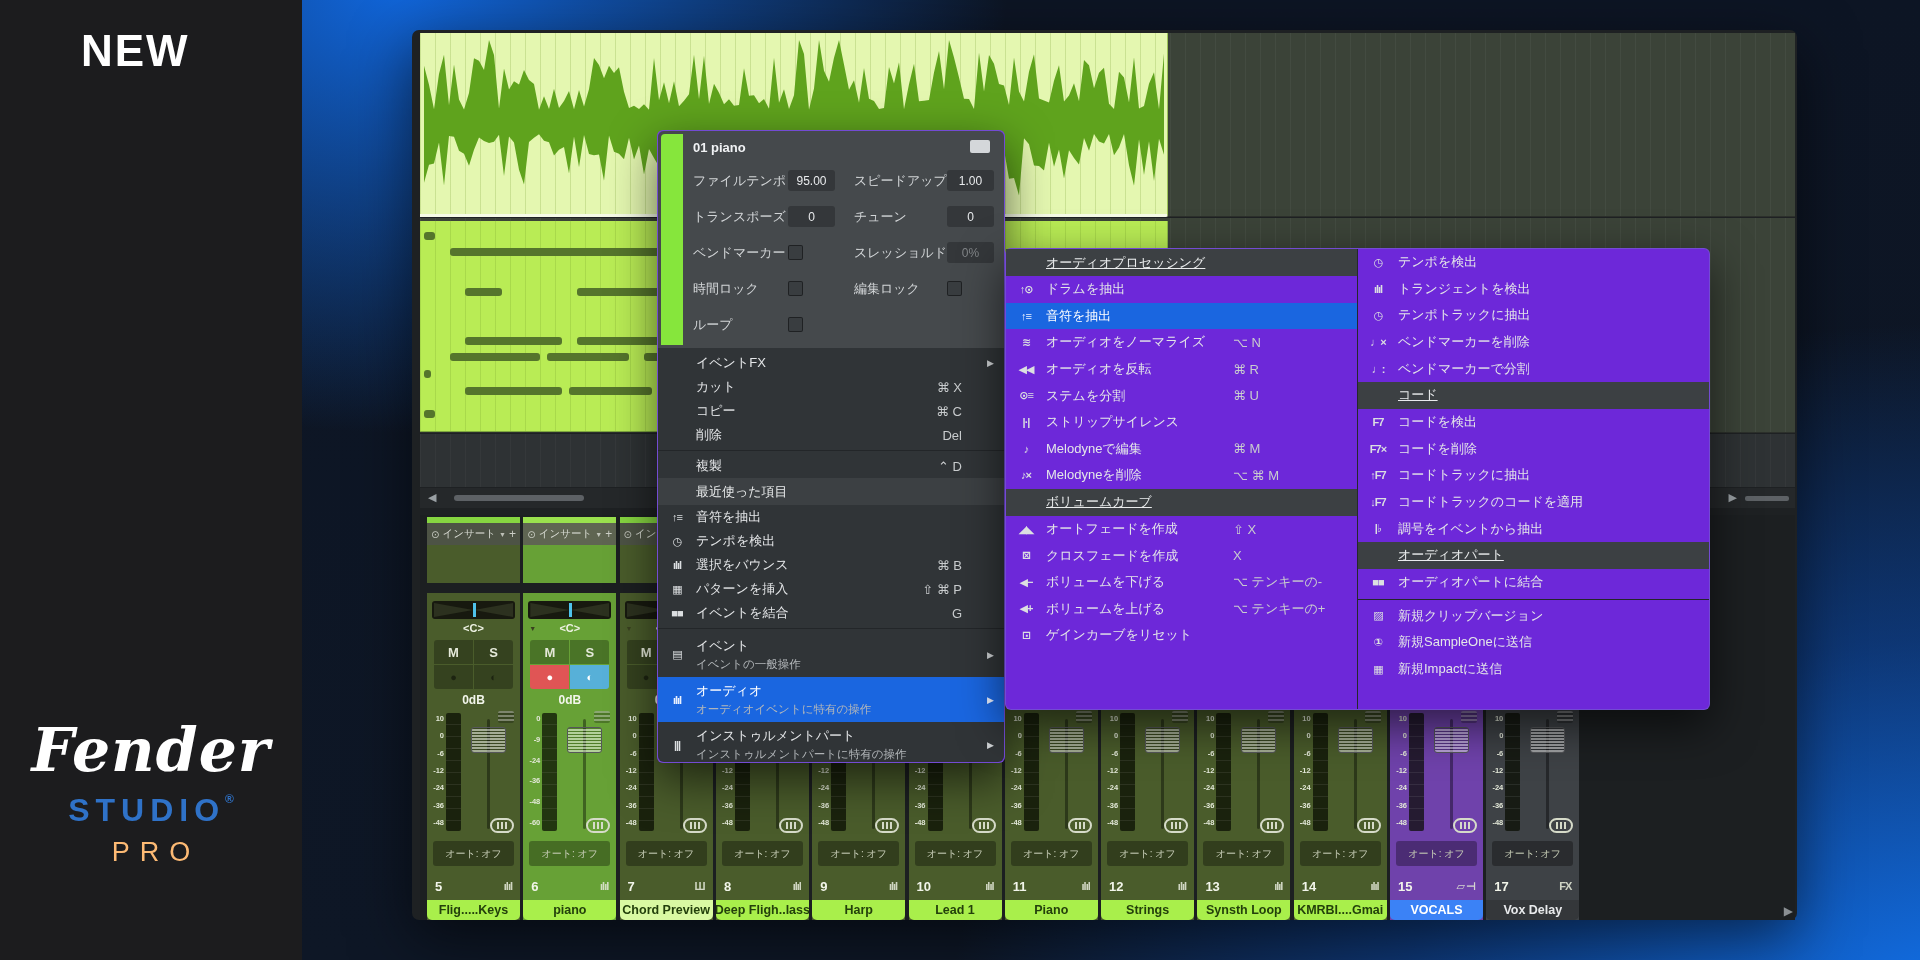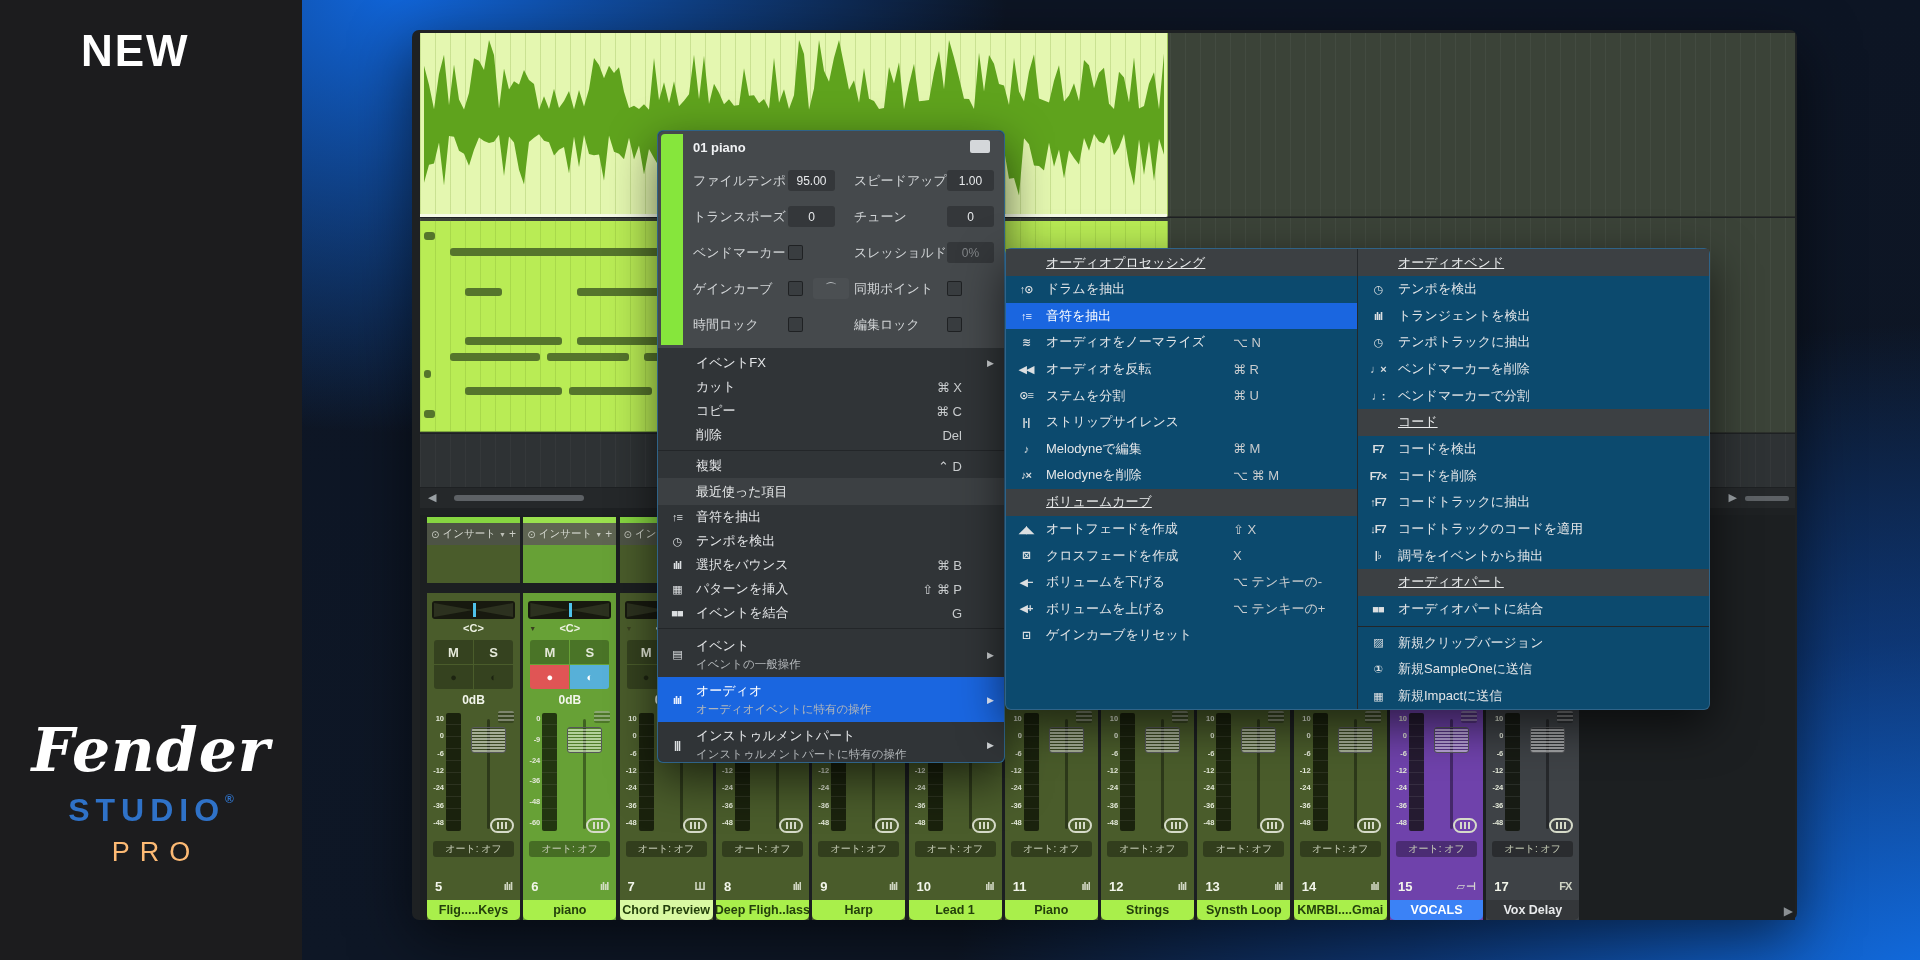--- a/index.html
+++ b/index.html
@@ -80,36 +80,36 @@
     background-image:repeating-linear-gradient(180deg,transparent 0 11px,rgba(255,255,255,.08) 11px 12px);}
   .ch .ftrack{position:absolute;left:56px;top:8px;width:3px;height:110px;background:rgba(0,0,0,.38);border-radius:2px;}
   .ch .fcap{position:absolute;left:40px;top:16px;width:35px;height:26px;border-radius:3px;border:1px solid #55575a;
     background:linear-gradient(180deg,#f2f2f2,#9fa0a2);
     background-image:repeating-linear-gradient(180deg,rgba(0,0,0,.22) 0 1px,rgba(255,255,255,.5) 1px 3px);}
   .ch .gicon{position:absolute;right:2px;top:0;width:16px;height:12px;border-radius:2px;background:rgba(0,0,0,.25);
     background-image:repeating-linear-gradient(180deg,rgba(255,255,255,.35) 0 2px,transparent 2px 4px);}
   .ch .mpill{position:absolute;right:2px;bottom:4px;width:24px;height:15px;border:2px solid #d6dbc9;border-radius:8px;
     display:flex;align-items:center;justify-content:center;gap:2px;}
   .ch .mpill i{display:block;width:2px;height:7px;background:#d6dbc9;}
-  .ch .auto{margin:4px 6px 0;height:16px;border-radius:3px;background:rgba(0,0,0,.32);display:flex;align-items:center;
+  .ch .auto{margin:4px 6px 0;height:25px;border-radius:3px;background:rgba(0,0,0,.32);display:flex;align-items:center;
     justify-content:center;font-size:10px;color:#c6ccb6;}
   .ch .numrow{margin:auto 8px 2px;height:24px;display:flex;align-items:center;justify-content:space-between;}
   .ch .numrow .n{font-size:13px;font-weight:bold;color:#f2f5ea;}
   .ch .numrow .ic{font-size:11px;font-weight:bold;letter-spacing:-1px;color:#dfe4d3;opacity:.9;}
   .ch .nlabel{position:absolute;left:0;right:0;bottom:0;height:20px;border-radius:0 0 5px 5px;background:#a9ef4b;
     color:#23400b;font-size:12.5px;font-weight:bold;display:flex;align-items:center;justify-content:center;overflow:hidden;white-space:nowrap;}
   .ch.olive{--bg:#4a5c2b;--hd:#4d5345;--strip:#86d641;}
   .ch.selected{--bg:#67a136;--hd:#5f6552;--strip:#9ae14e;}
   .ch.purple{--bg:#6f42ab;--hd:#544a60;--strip:#a44ae0;}
   .ch.purple .nlabel{background:#3b82f6;color:#fff;}
   .ch.fx{--bg:#3e4246;--hd:#494d51;--strip:#5a5f63;}
   .ch.fx .nlabel{background:#34373a;color:#e8eaec;}
   .ch .nlabel.pale{background:#d9f9a2;}
   
-  .panel{position:absolute;background:#0c4a6e;border:1px solid rgba(130,160,200,.30);
+  .panel{position:absolute;background:#6d28d9;border:1px solid rgba(130,160,200,.30);
     border-radius:6px;box-shadow:0 16px 46px rgba(0,0,0,.6);color:#e4e6e8;font-size:13px;}
   .panel1{left:657px;top:130px;width:348px;height:633px;z-index:30;}
   .info{position:relative;height:217px;background:#45494c;border-radius:6px 6px 0 0;}
   .greenbar{position:absolute;left:3px;top:3px;width:22px;height:211px;background:#86e63c;border-radius:4px 0 0 0;}
   .info-in{position:absolute;left:33px;right:4px;top:0;bottom:0;}
   .ititle{height:32px;display:flex;align-items:center;font-weight:bold;color:#f0f2f4;font-size:13px;padding-left:2px;}
   .itoggle{position:absolute;right:10px;top:9px;width:20px;height:13px;border-radius:2px;background:#d4d7da;}
   .irow{position:relative;height:36px;}
   .ilab{position:absolute;left:2px;top:9px;color:#d2d5d7;font-size:13px;}
   .ilab2{position:absolute;left:163px;top:9px;color:#d2d5d7;font-size:13px;}
@@ -924,27 +924,20 @@
           <span class="ilab2">チューン</span>
           <span class="ibox b2">0</span>
         </div>
         <div class="irow">
           <span class="ilab">ベンドマーカー</span>
           <span class="icb c1"></span>
           <span class="ilab2">スレッショルド</span>
           <span class="ibox b2 dis">0%</span>
         </div>
         <div class="irow">
-          <span class="ilab">ゲインカーブ</span>
-          <span class="icb c1"></span>
-          <span class="icurve">⌒</span>
-          <span class="ilab2">同期ポイント</span>
-          <span class="icb c2"></span>
-        </div>
-        <div class="irow">
           <span class="ilab">時間ロック</span>
           <span class="icb c1"></span>
           <span class="ilab2">編集ロック</span>
           <span class="icb c2"></span>
         </div>
         <div class="irow">
           <span class="ilab">ループ</span>
           <span class="icb c1"></span>
         </div>
       </div>
@@ -1097,24 +1090,20 @@
           <span class="mic">◀+</span>
           <span class="mlab">ボリュームを上げる</span>
           <span class="msc">⌥ テンキーの+</span>
         </div>
         <div class="mi">
           <span class="mic">⊡</span>
           <span class="mlab">ゲインカーブをリセット</span>
         </div>
       </div>
     <div class="pcol" id="menu3">
-        <div class="mi hdr">
-          <span class="mic"></span>
-          <span class="mlab">オーディオベンド</span>
-        </div>
         <div class="mi">
           <span class="mic">◷</span>
           <span class="mlab">テンポを検出</span>
         </div>
         <div class="mi">
           <span class="mic">ılıl</span>
           <span class="mlab">トランジェントを検出</span>
         </div>
         <div class="mi">
           <span class="mic">◷</span>

